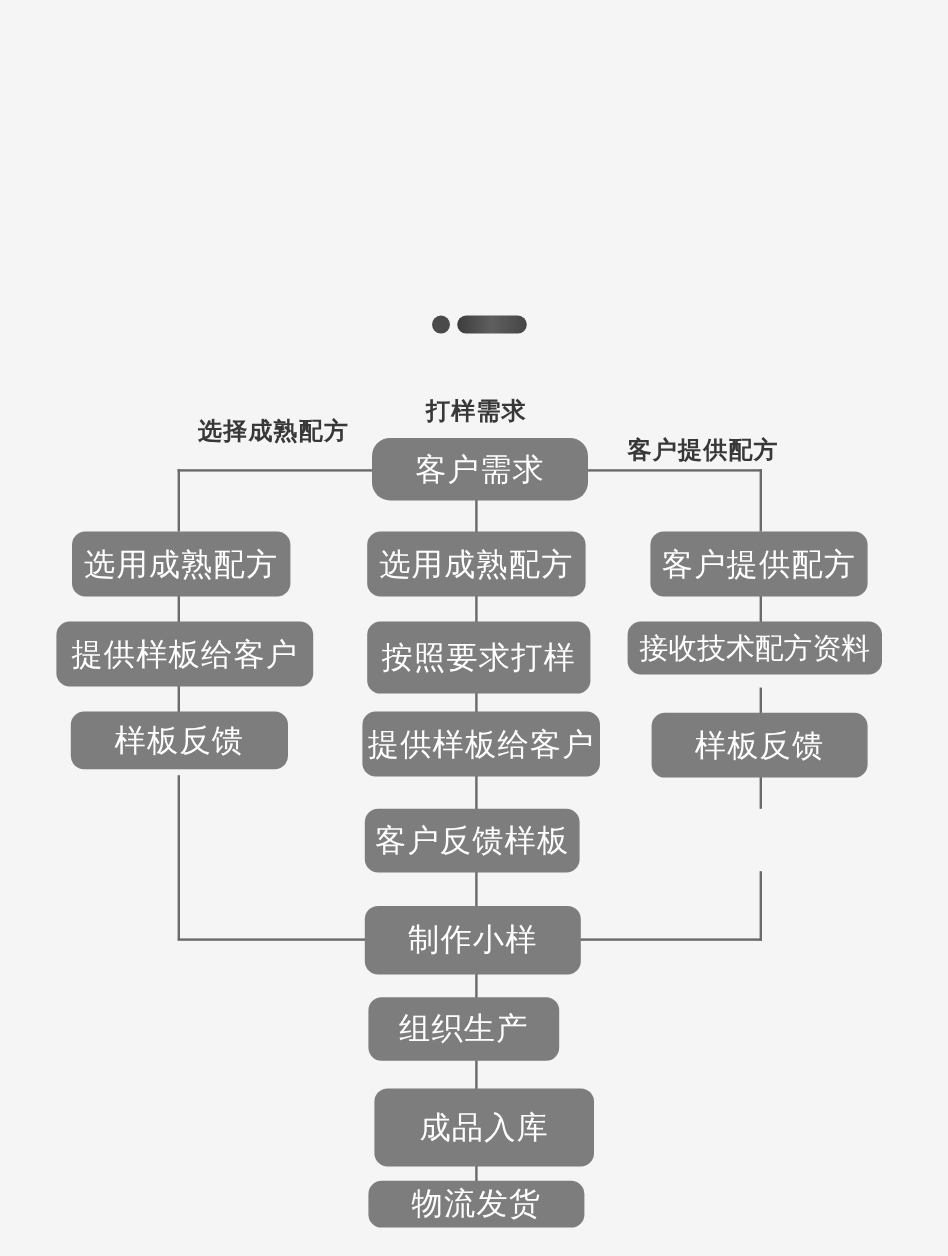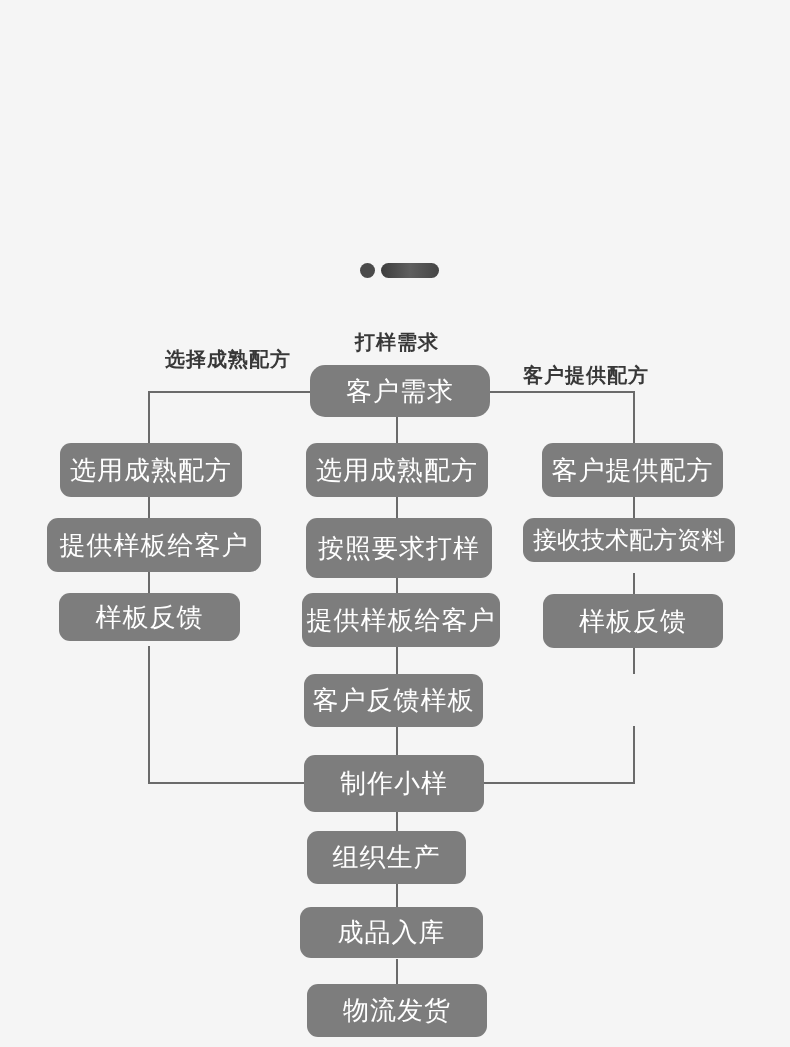--- a/index.html
+++ b/index.html
@@ -74,22 +74,22 @@
   #n-m1    {left:306px;top:443px;width:182px;height:54px;}
   #n-m2    {left:306px;top:518px;width:186px;height:60px;}
   #n-m3    {left:302px;top:593px;width:198px;height:54px;}
   #n-m4    {left:304px;top:674px;width:179px;height:53px;}
   #n-r1    {left:542px;top:443px;width:181px;height:54px;}
   #n-r2    {left:523px;top:518px;width:212px;height:44px;}
   #n-r3    {left:543px;top:594px;width:180px;height:54px;}
   #n-r4    {left:540px;top:673px;width:185px;height:54px;}
   #n-b1    {left:304px;top:755px;width:180px;height:57px;}
   #n-b2    {left:307px;top:831px;width:159px;height:53px;}
-  #n-b3    {left:300px;top:907px;width:183px;height:51px;}
-  #n-b4    {left:307px;top:984px;width:180px;height:53px;}
+  #n-b3    {left:312px;top:907px;width:183px;height:65px;}
+  #n-b4    {left:307px;top:984px;width:180px;height:39px;}
 
   
   #lbl-top  {left:397px;top:329px;}
   #lbl-left {left:228px;top:346px;}
   #lbl-right{left:586px;top:362px;}
 </style>
 </head>
 <body>
 
 <div class="canvas">

